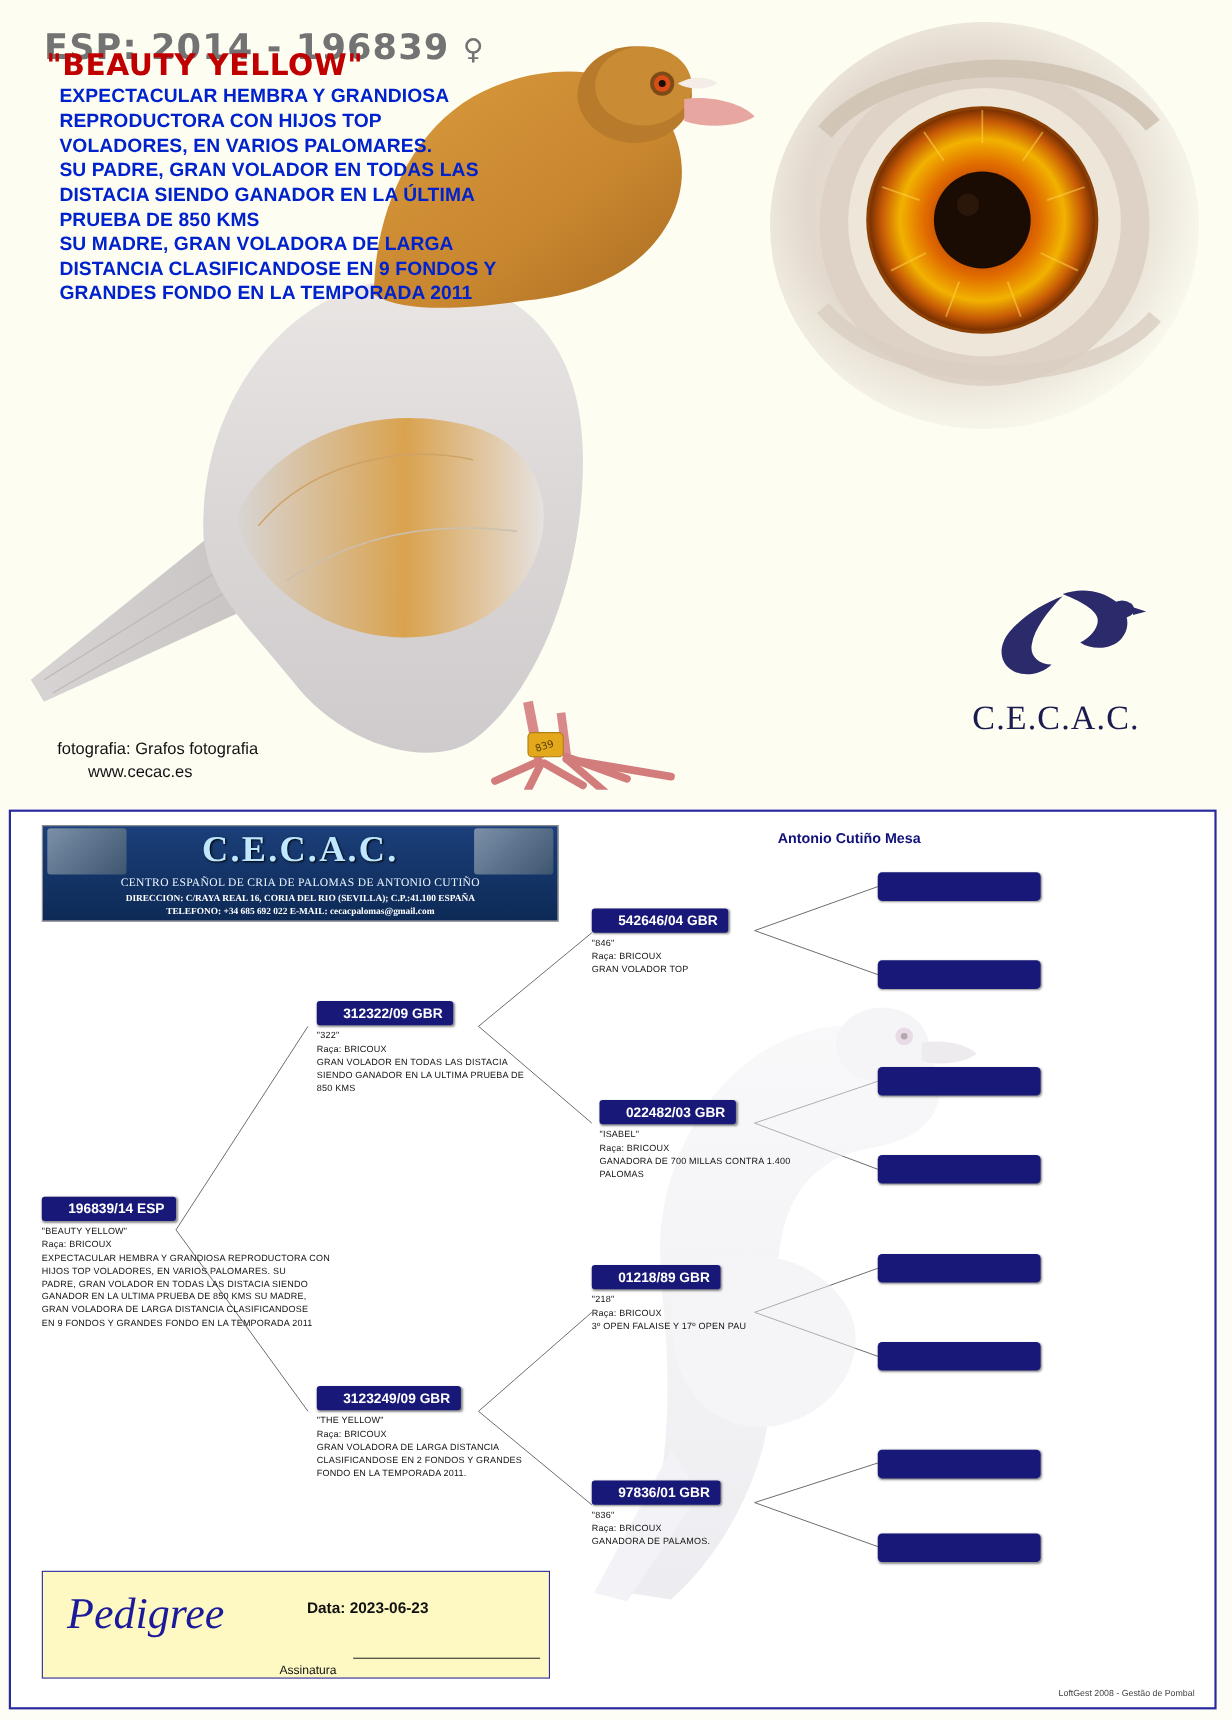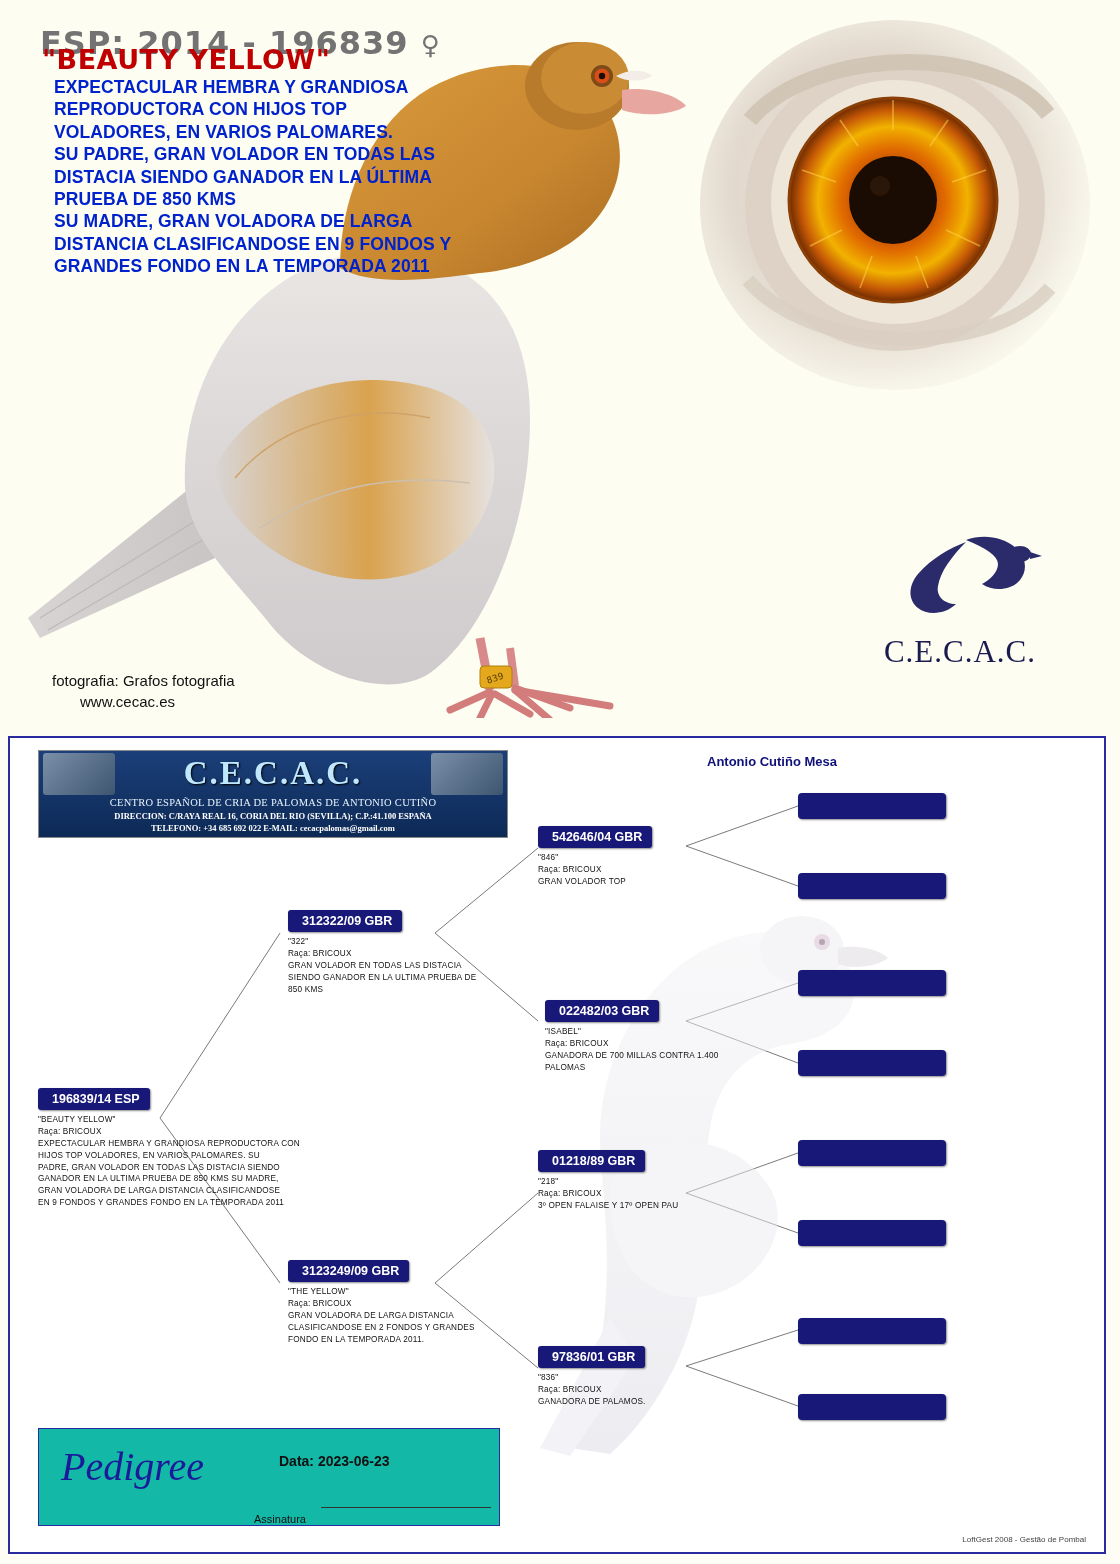--- a/index.html
+++ b/index.html
@@ -92,40 +92,40 @@
     padding-left:430px;
   }
 
   
   #ped-watermark{position:absolute;left:440px;top:150px;width:520px;height:580px;opacity:.5;}
 
   
   .pnode{position:absolute;}
   .pbar{
     display:inline-block;background:#181878;color:#fff;
-    font-size:12.5px;font-weight:bold;padding:4px 10px 4px 14px;
+    font-size:12.5px;font-weight:bold;padding:4px 10px 4px 24px;
     border-radius:3px;box-shadow:1px 1px 2px rgba(0,0,0,.45);
     white-space:nowrap;
   }
   .pdesc{
     margin-top:4px;font-size:8.2px;color:#111;line-height:1.45;
     letter-spacing:.2px;
   }
   .pblank{
     position:absolute;width:148px;height:26px;background:#181878;
     border-radius:4px;box-shadow:1px 1px 2px rgba(0,0,0,.45);
   }
 
   
   #connectors{position:absolute;left:0;top:0;width:1098px;height:818px;}
 
   
   #sig-box{
     position:absolute;left:28px;top:690px;width:460px;height:96px;
-    border:1px solid #2a2aa0;background:#14b8a6;
+    border:1px solid #2a2aa0;background:#fef9c3;
   }
   #sig-ped{
     position:absolute;left:22px;top:14px;
     font-family:"Liberation Serif", serif;font-style:italic;font-size:40px;color:#1b1b9a;
   }
   #sig-date{
     position:absolute;left:240px;top:24px;font-size:14px;font-weight:bold;color:#111;
   }
   #sig-assin{
     position:absolute;left:215px;top:84px;font-size:11px;color:#111;

